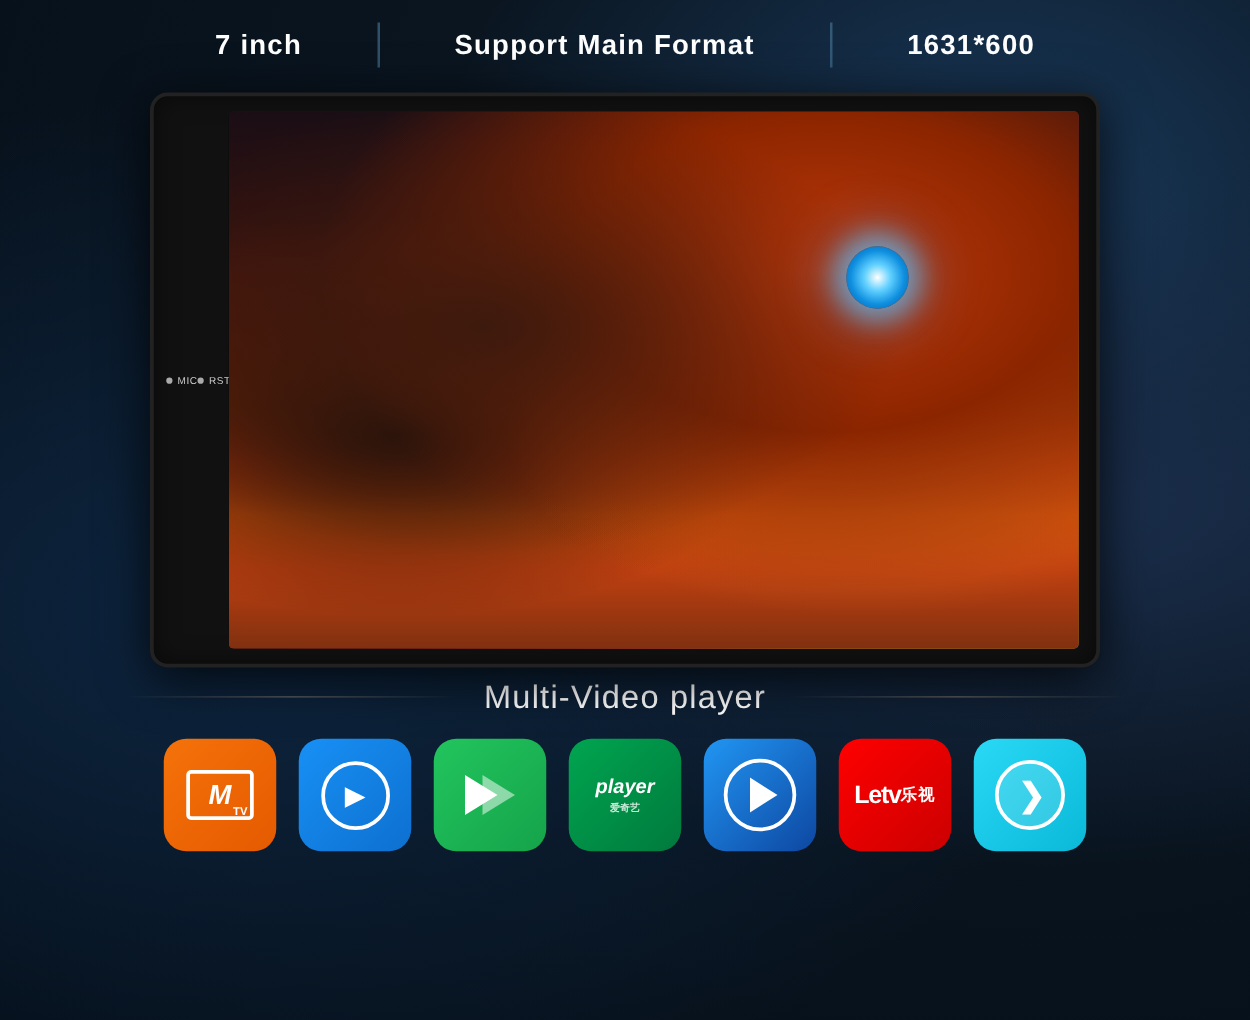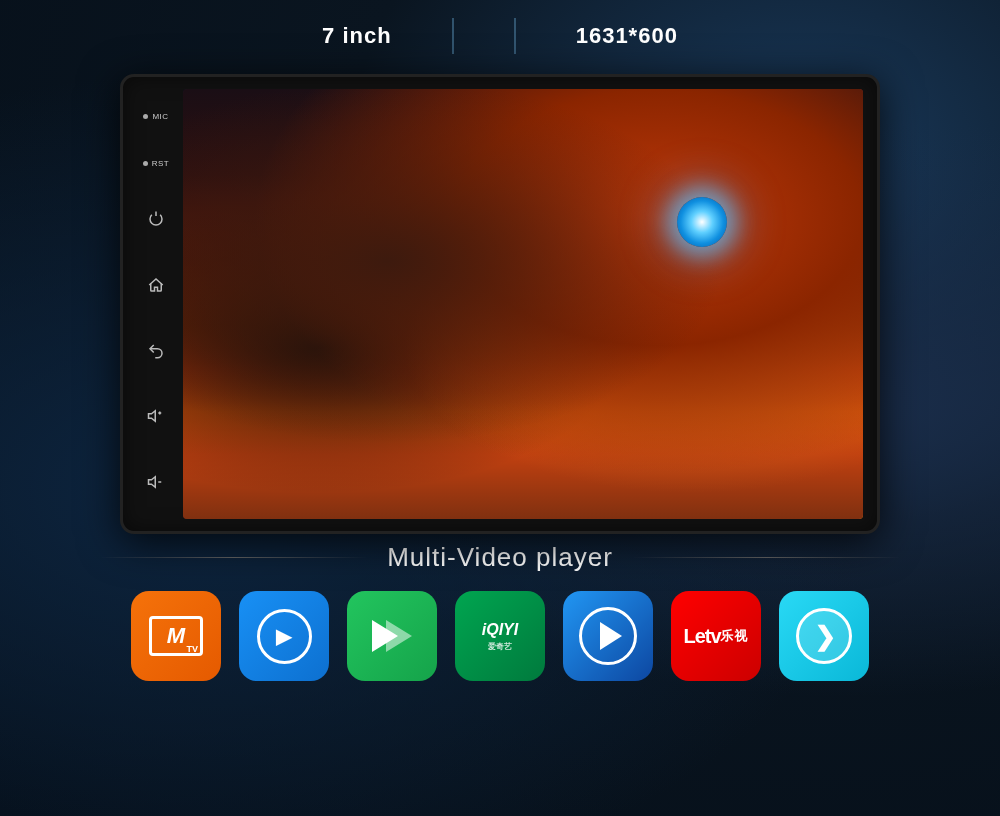--- a/index.html
+++ b/index.html
@@ -129,21 +129,21 @@
     }
 
     
     .side-buttons {
       position: absolute;
       left: 10px;
       top: 0;
       bottom: 0;
       width: 46px;
       display: flex;
-      flex-direction: column;
+      flex-direction: row;
       align-items: center;
       justify-content: space-around;
       padding: 16px 0;
     }
 
     .dot-label {
       display: flex;
       align-items: center;
       gap: 4px;
     }
@@ -405,20 +405,23 @@
 
 <div class="bg"></div>
 
 <div class="page-content">
 
   <div class="spec-bar">
     <div class="spec-item">
       <span class="spec-value">7 inch</span>
     </div>
     <div class="spec-divider"></div>
+    <div class="spec-item">
+      <span class="spec-value">Support Main Format</span>
+    </div>
     <div class="spec-divider"></div>
     <div class="spec-item">
       <span class="spec-value">1631*600</span>
     </div>
   </div>
 
   <div class="device-wrapper">
     <div class="device-outer">
 
       <div class="side-buttons">
@@ -500,21 +503,21 @@
 
       <div class="app-icon app-youku">
         <div class="youku-wrap">
           <div class="youku-arrow"></div>
           <div class="youku-arrow2"></div>
         </div>
       </div>
 
       <div class="app-icon app-iqiyi">
         <div class="iqiyi-wrap">
-          <span class="iqiyi-text">iQIYI</span>
+          <span class="iqiyi-text">player</span>
           <span class="iqiyi-sub">爱奇艺</span>
         </div>
       </div>
 
       <div class="app-icon app-sohu">
         <div class="sohu-circle">
           <div class="sohu-play"></div>
         </div>
       </div>
 

